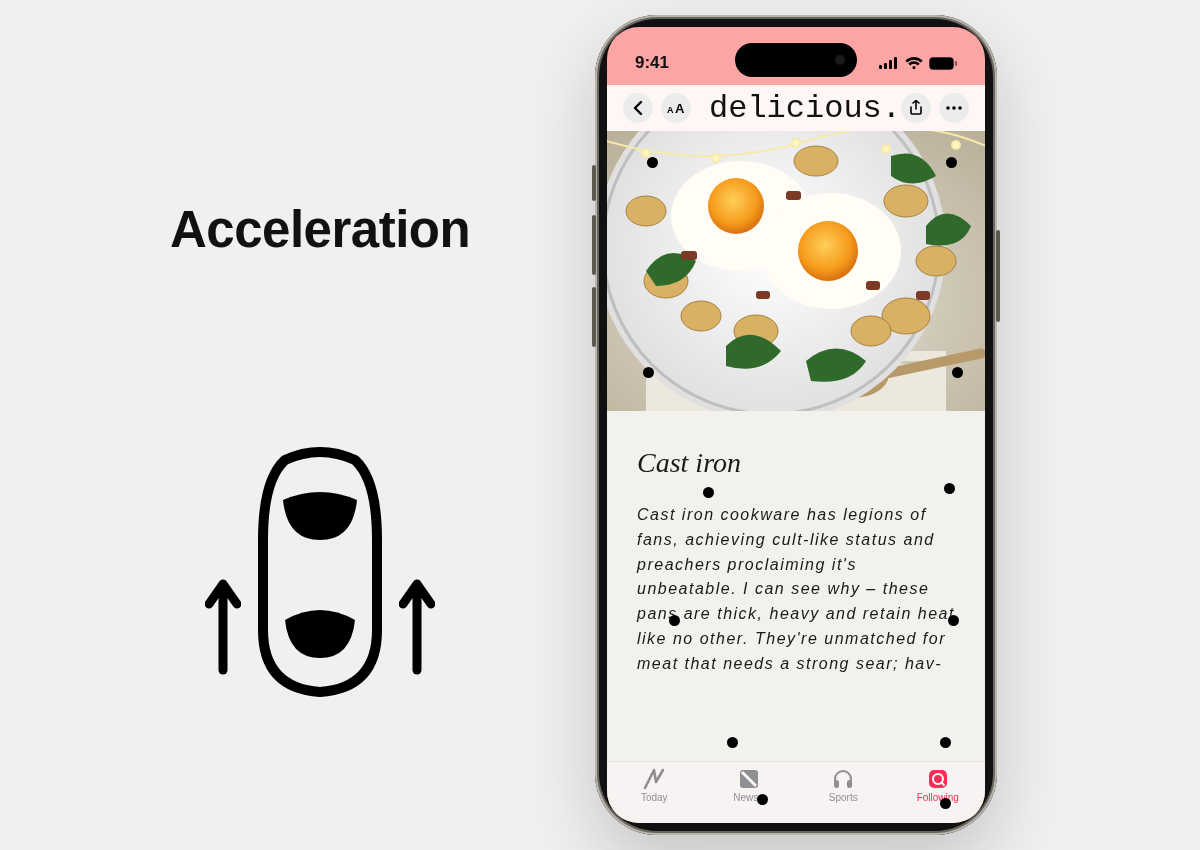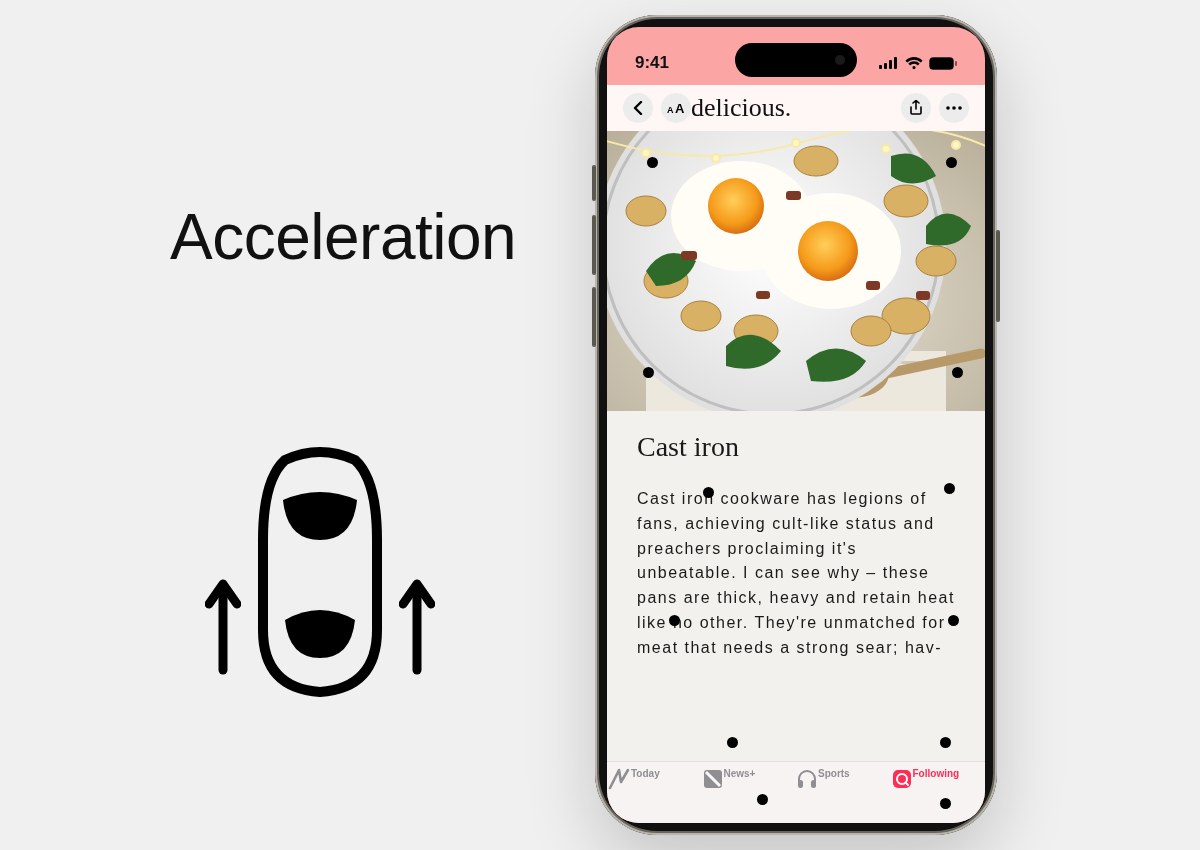--- a/index.html
+++ b/index.html
@@ -17,22 +17,22 @@
     display: flex;
   }
   
   .left {
     flex: 0 0 560px;
     position: relative;
   }
   .heading {
     position: absolute;
     top: 200px; left: 170px; right: 60px;
-    font-size: 64px;
-    font-weight: 400;
+    font-size: 51px;
+    font-weight: 700;
     letter-spacing: -0.5px;
   }
   .car-wrap {
     position: absolute;
     top: 440px;
     left: 180px;
     width: 280px; height: 280px;
   }
   .car-svg {
     position: absolute;
@@ -118,42 +118,43 @@
     width: 30px; height: 30px;
     border-radius: 15px;
     background: #ececec;
     display: flex; align-items: center; justify-content: center;
     font-size: 15px;
     cursor: pointer;
   }
   .icon-btn + .icon-btn { margin-left: 8px; }
   .navbar .brand {
     flex: 1;
-    text-align: left;
-    font-family: Liberation Serif, serif;
-    font-size: 26px;
+    text-align: right;
+    font-family: Liberation Mono, monospace;
+    font-size: 32px;
     font-weight: 500;
   }
 
   
   .content {
     position: absolute;
     top: 104px; bottom: 62px; left: 0; right: 0;
     overflow: hidden;
   }
   .hero {
     width: 100%; height: 280px;
     position: relative;
     overflow:hidden;
   }
   .hero svg { width:100%; height:100%; display:block; }
   .article {
-    padding: 20px 30px 10px;
+    padding: 36px 30px 10px;
     background: #f3f1ed;
     height: calc(100% - 280px);
+    font-style: italic;
   }
   .article h2 {
     margin: 0 0 24px;
     font-family: Georgia, "Times New Roman", serif;
     font-weight: 400;
     font-size: 28px;
     color:#1a1a1a;
   }
   .article p {
     margin: 0;
@@ -176,25 +177,25 @@
   .tabbar {
     position: absolute; bottom: 0; left: 0; right: 0;
     height: 62px;
     display: flex;
     background: rgba(248,248,248,0.94);
     border-top: 1px solid rgba(0,0,0,0.08);
     z-index: 30;
   }
   .tab {
     flex: 1;
-    display: flex; 
-    align-items: flex-start; justify-content: flex-start;
+    display: flex; flex-direction: column;
+    align-items: center; justify-content: flex-start;
     padding-top: 6px;
     font-size: 10px;
-    font-weight: 700;
+    font-weight: 400;
     color: #8e8e93;
     cursor: pointer;
   }
   .tab svg { margin-bottom: 2px; }
   .tab.active { color: #ff2d55; }
 </style>
 </head>
 <body>
 
 <div class="stage">

